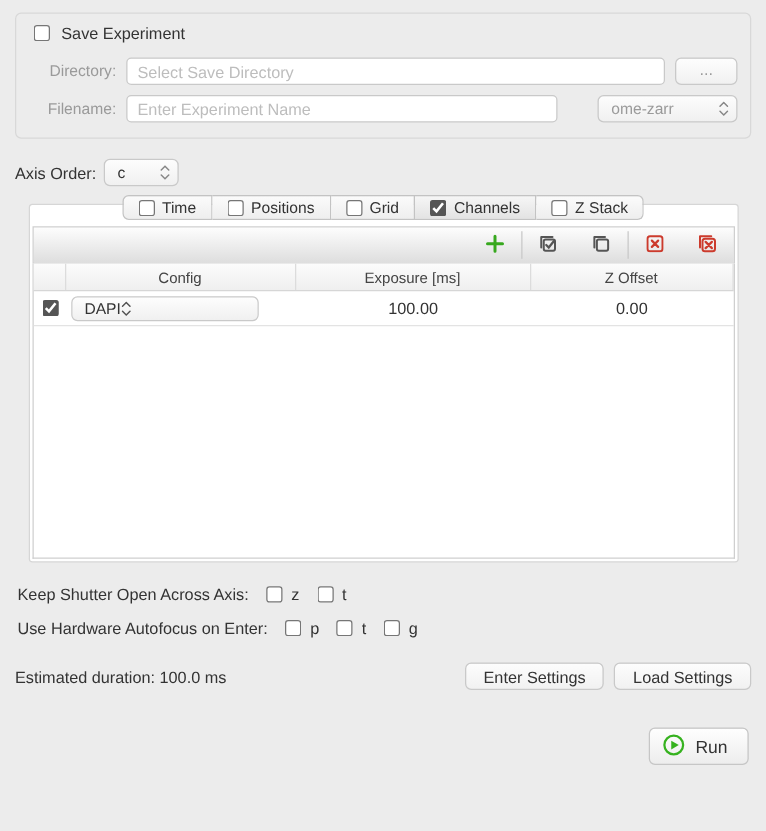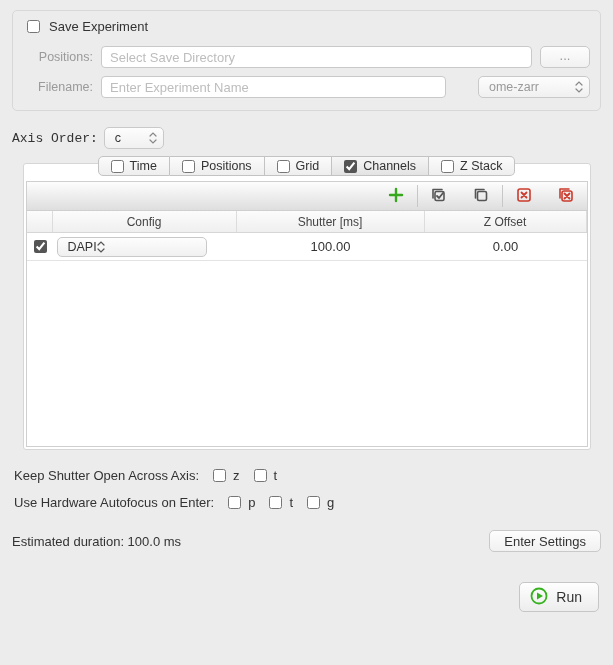--- a/index.html
+++ b/index.html
@@ -86,21 +86,21 @@
     width:8px;
   }
   .caret svg { display:block; }
   .format-select { width: 112px; margin-left: auto; }
   .axis-row {
     display:flex;
     align-items:center;
     gap:6px;
     margin-bottom: 14px;
   }
-  .axis-row .label { font-size:13px; color:#333;font-family:Liberation Mono, monospace; }
+  .axis-row .label { font-size:13px; color:#333; }
   .axis-select { width: 60px; color:#333; }
 
   .tab-host {
     border: 1px solid #d6d6d6;
     background: #fff;
     border-radius: 3px;
     width: 568px;
     margin: 0 auto 16px auto;
   }
   .tab-strip {
@@ -231,21 +231,21 @@
 <body>
 
 <div class="main">
 
   <div class="save-panel">
     <div class="checkbox-row">
       <input type="checkbox" style="">
       <span>Save Experiment</span>
     </div>
     <div class="form-row">
-      <label class="field-label">Positions:</label>
+      <label class="field-label">Directory:</label>
       <input class="text-input dir-input" placeholder="Select Save Directory" style="">
       <div class="browse-btn">...</div>
     </div>
     <div class="form-row">
       <label class="field-label">Filename:</label>
       <input class="text-input fname-input" placeholder="Enter Experiment Name" style="">
       <div class="select-field format-select">
         <span>ome-zarr</span>
         <span class="caret">
           <svg width="8" height="12" viewBox="0 0 8 12">
@@ -337,21 +337,21 @@
               <path d="M7.5 6.5 L12.5 11.5 M12.5 6.5 L7.5 11.5" stroke="#cc3b2d" stroke-width="1.8" stroke-linecap="round"></path>
             </svg>
           </span>
         </div>
       </div>
 
       <div class="table-wrap">
         <div class="thead">
           <div class="th th-check"></div>
           <div class="th th-config">Config</div>
-          <div class="th th-exposure">Shutter [ms]</div>
+          <div class="th th-exposure">Exposure [ms]</div>
           <div class="th th-zoffset">Z Offset</div>
         </div>
         <div class="trow">
           <div class="td-check">
             <input type="checkbox" checked="" style="">
           </div>
           <div class="td-config">
             <div class="config-select">
               <span>DAPI</span>
               <span class="caret">
@@ -391,20 +391,21 @@
       </span>
     <span class="axis-chk">
         <input type="checkbox" style="">
         <span>g</span>
       </span>
   </div>
 
   <div class="bottom-row">
     <span class="est">Estimated duration: 100.0 ms</span>
     <div class="btn">Enter Settings</div>
+    <div class="btn">Load Settings</div>
   </div>
 
   <div class="run-row">
     <div class="run-btn">
       <span>
         <svg width="18" height="18" viewBox="0 0 18 18">
           <circle cx="9" cy="9" r="7.5" fill="none" stroke="#36b21f" stroke-width="1.8"></circle>
           <path d="M7 5.5 L13 9 L7 12.5 Z" fill="#36b21f"></path>
         </svg>
       </span>

